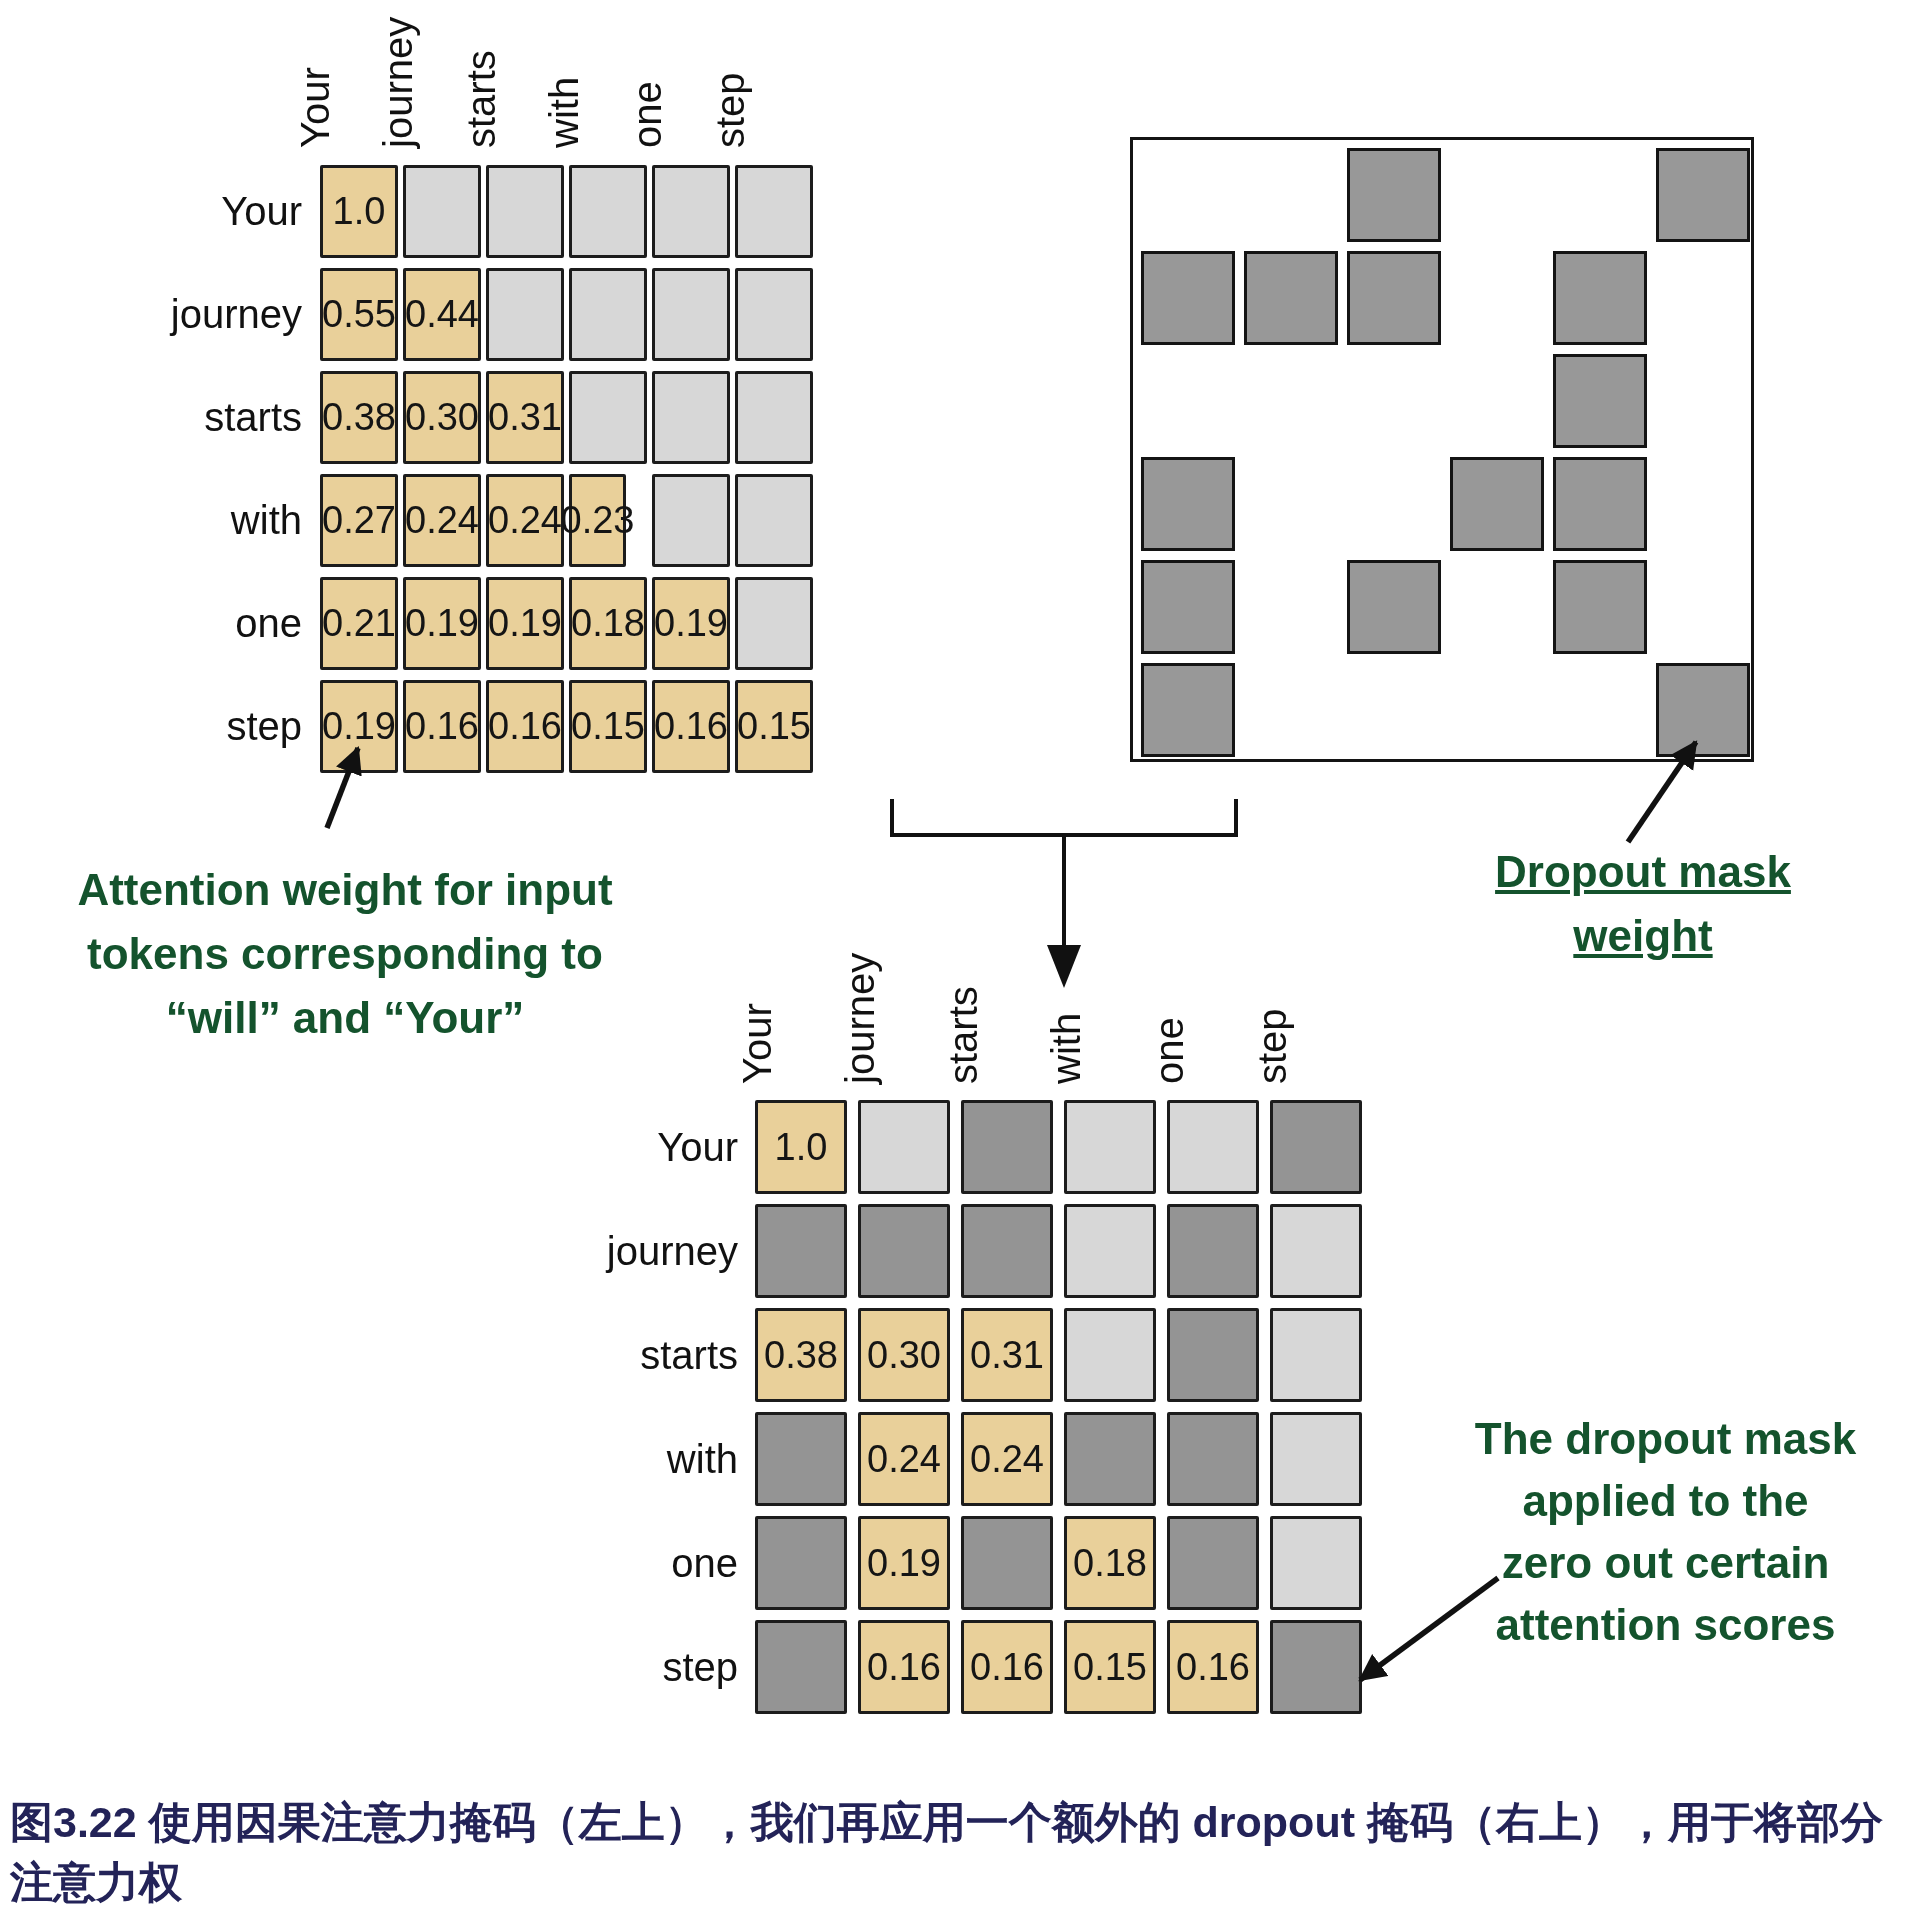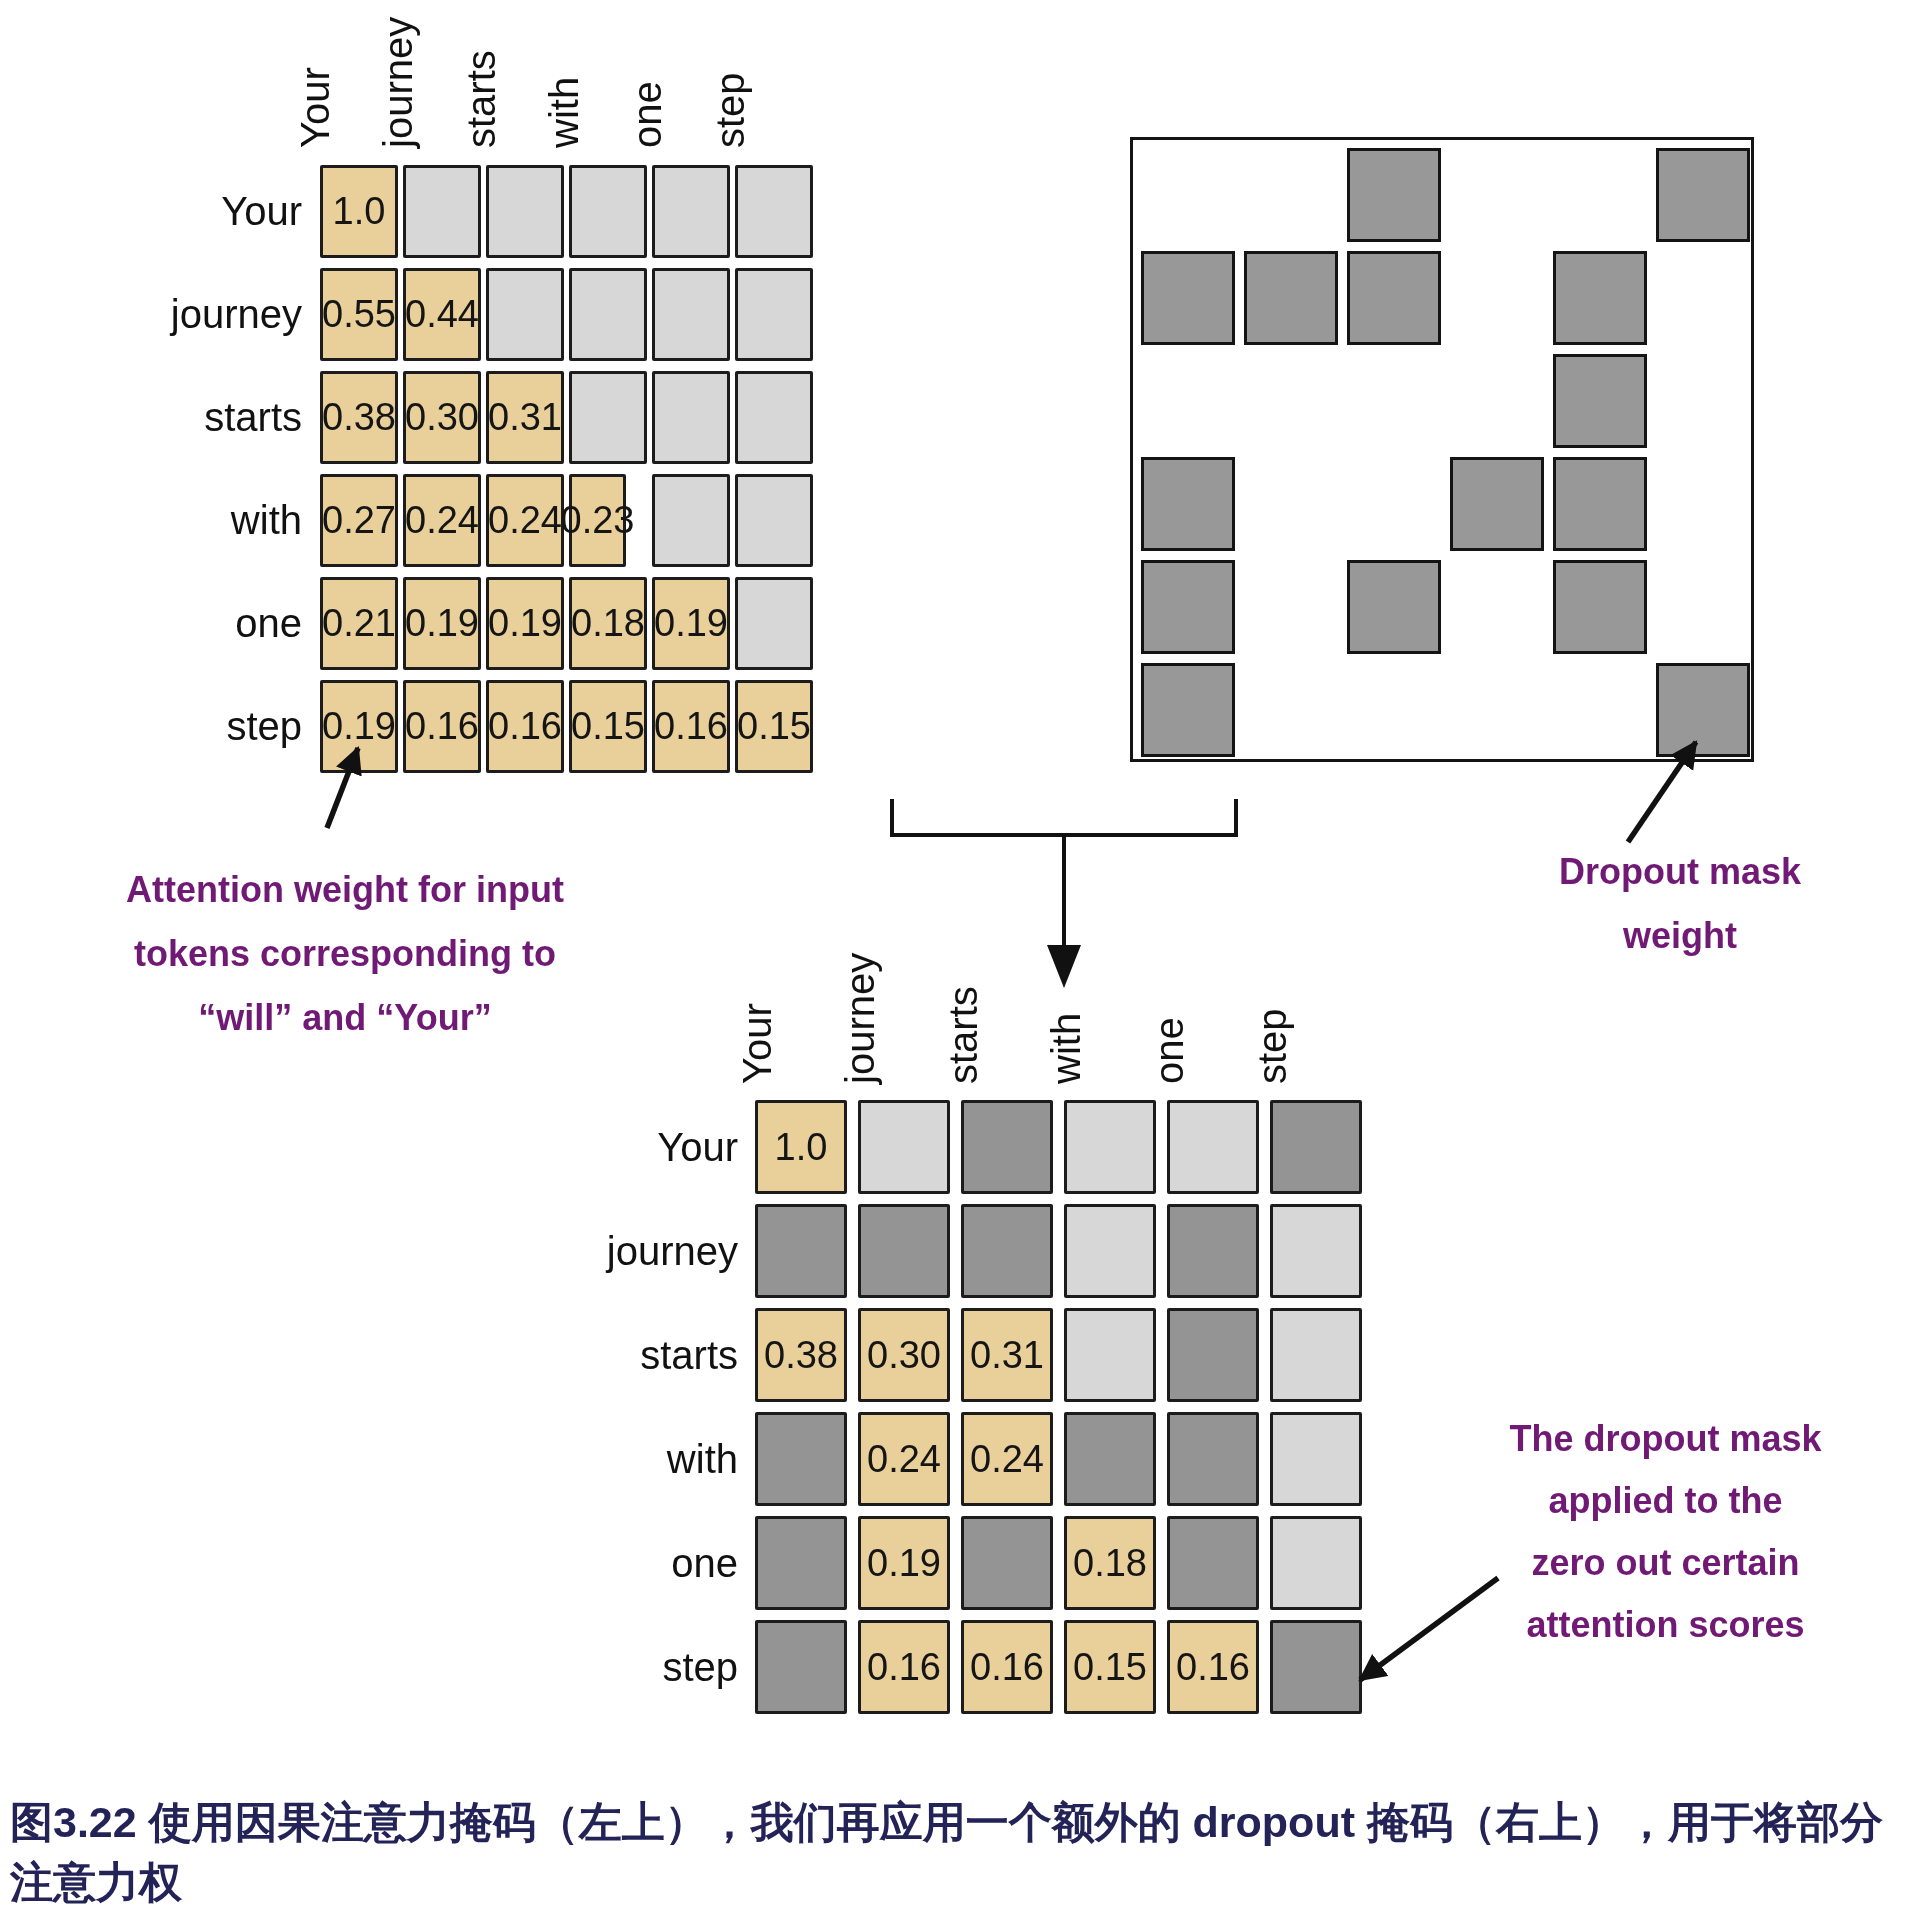--- a/index.html
+++ b/index.html
@@ -12,22 +12,22 @@
   .cell.lt{background:#d7d7d7;}
   .cell.dk{background:#949494;}
   .vlabel{position:absolute;font-size:40px;color:#111;white-space:nowrap;
           transform:rotate(-90deg);transform-origin:0 100%;height:44px;line-height:44px;}
   .rlabel{position:absolute;font-size:40px;color:#111;display:flex;align-items:center;
           justify-content:flex-end;white-space:nowrap;}
   #mask-box{position:absolute;left:1130px;top:137px;width:624px;height:625px;
             border:3px solid #141414;box-sizing:border-box;background:#fff;}
   .mask-sq{position:absolute;width:94px;height:94px;background:#989898;
            border:3px solid #141414;box-sizing:border-box;}
-  .ann{position:absolute;text-align:center;font-weight:bold;font-size:36px;
-       line-height:64px;color:#701a75;}
+  .ann{position:absolute;text-align:center;font-weight:bold;font-size:44px;
+       line-height:64px;color:#14532d;}
   .bracket-part{position:absolute;background:#111;}
   .arrowhead-down{position:absolute;width:0;height:0;
        border-left:17px solid transparent;border-right:17px solid transparent;
        border-top:43px solid #111;}
   #caption{position:absolute;left:10px;top:1792px;width:1905px;
            font-size:43px;line-height:60px;color:#232358;font-weight:600;}
   svg.overlay{position:absolute;left:0;top:0;pointer-events:none;}
 </style>
 </head>
 <body>
@@ -158,21 +158,21 @@
       <div class="cell tan" style="left: 1064px; top: 1620px; width: 92px; height: 94px;">0.15</div>
       <div class="cell tan" style="left: 1167px; top: 1620px; width: 92px; height: 94px;">0.16</div>
       <div class="cell dk" style="left: 1270px; top: 1620px; width: 92px; height: 94px;"></div>
     </div>
 
   <div class="ann" id="ann-left" style="left:70px;top:858px;width:550px;">
       <div>Attention weight for input</div>
       <div>tokens corresponding to</div>
       <div>“will” and “Your”</div>
     </div>
-  <div class="ann" id="ann-right" style="left:1480px;top:840px;width:400px;">
+  <div class="ann" id="ann-right" style="left:1443px;top:840px;width:400px;text-decoration:underline;">
       <div>Dropout mask</div>
       <div>weight</div>
     </div>
   <div class="ann" id="ann-bottom" style="left:1438px;top:1408px;width:455px;line-height:62px;">
       <div>The dropout mask</div>
       <div>applied to the</div>
       <div>zero out certain</div>
       <div>attention scores</div>
     </div>
 

